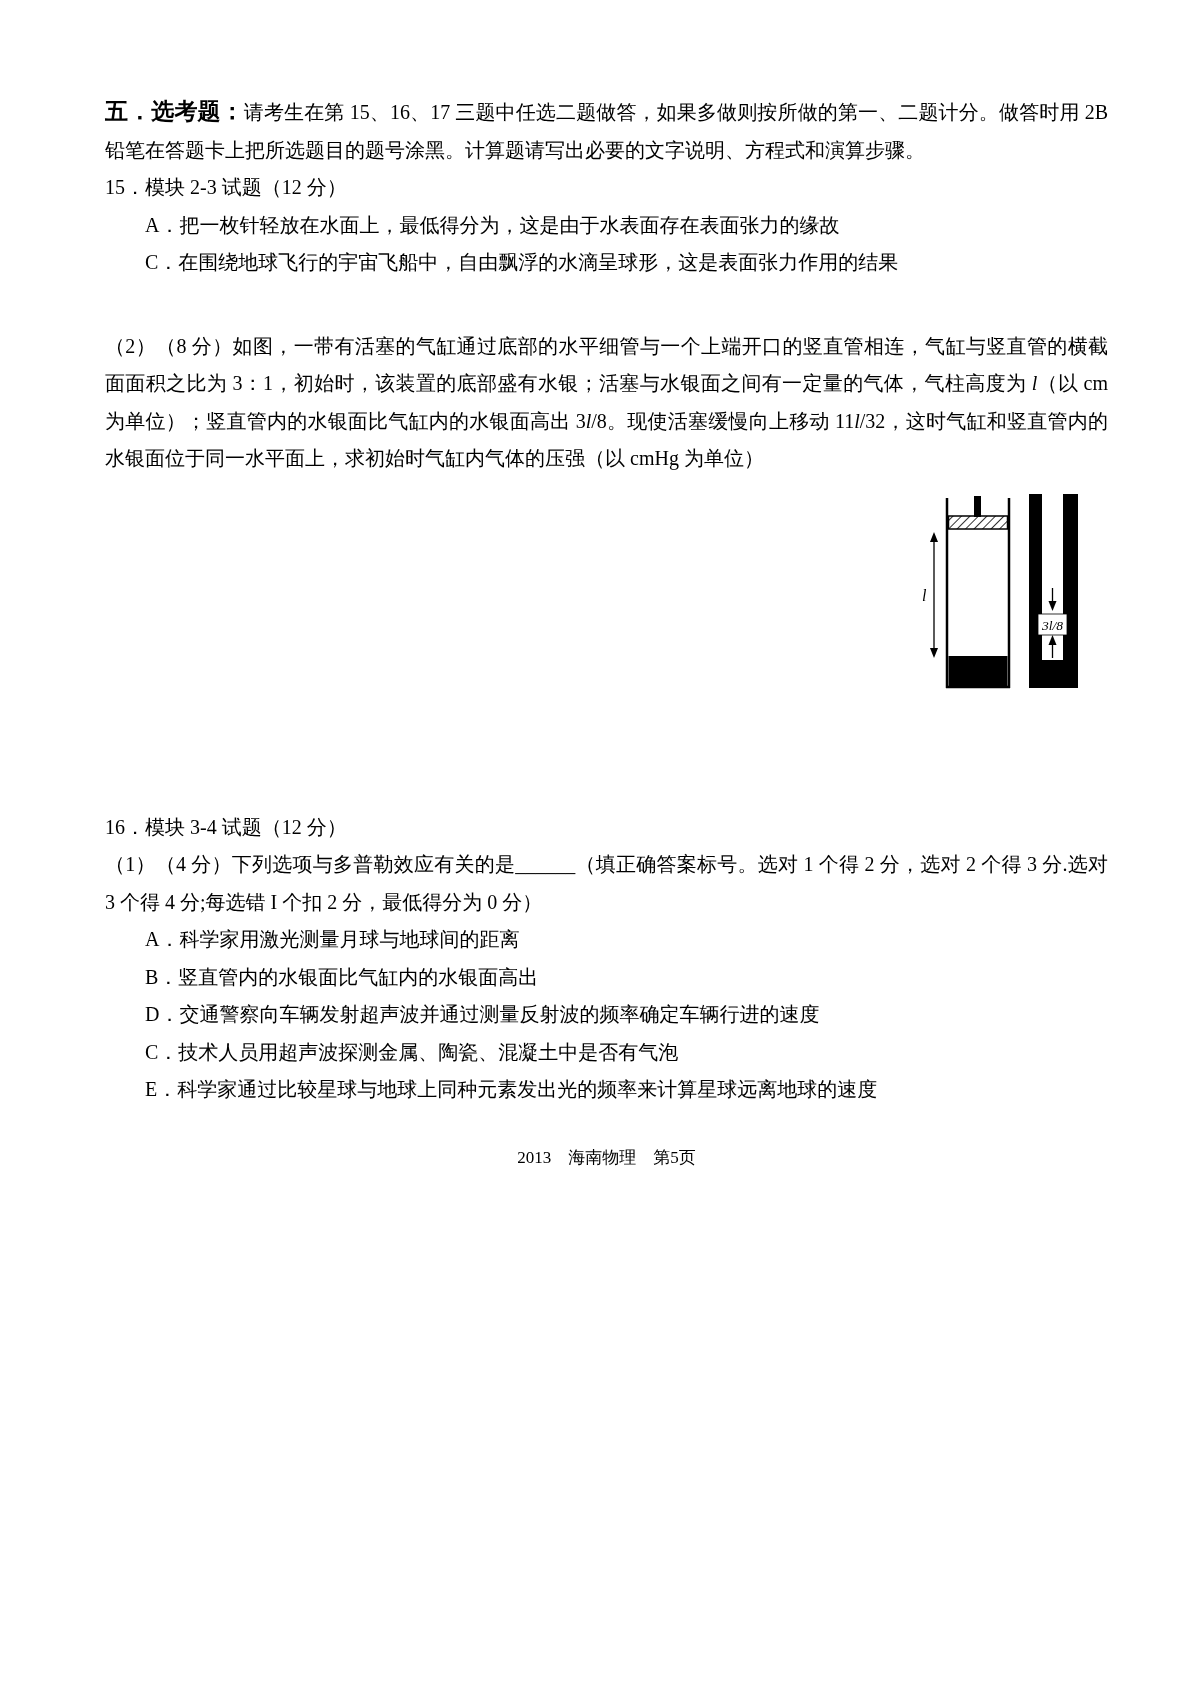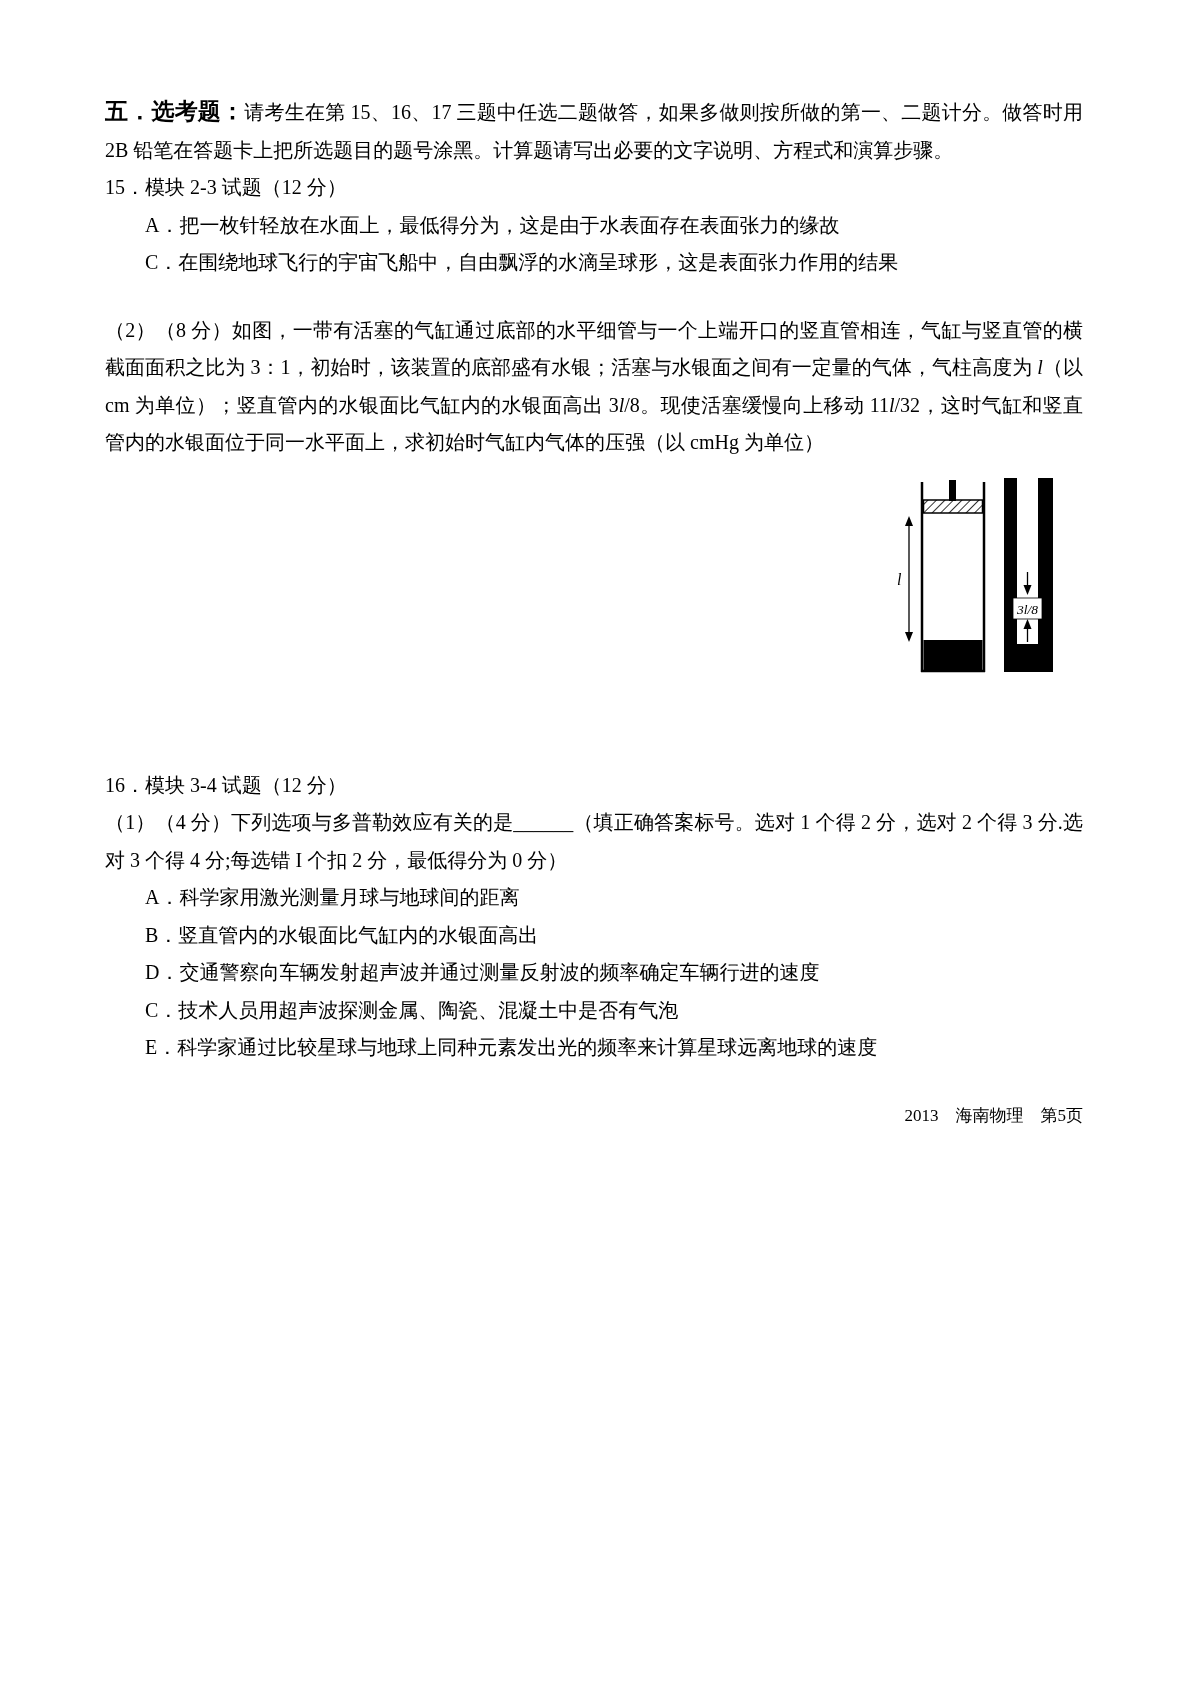--- a/index.html
+++ b/index.html
@@ -6,41 +6,41 @@
   html, body { background: #ffffff; }
   body {
     width: 1200px; height: 1698px;
     font-family: "Liberation Serif", "DejaVu Serif", serif;
     color: #000;
     overflow: hidden;
   }
   .page {
     position: relative;
     width: 1200px; height: 1698px;
-    padding: 93px 117px 0 105px;
+    padding: 93px 92px 0 105px;
     background: #fff;
   }
   p {
     font-size: 20px;
     line-height: 37.5px;
     text-align: justify;
     text-justify: inter-ideograph;
   }
   .sec-title { font-weight: bold; font-size: 23px; }
   .opt { text-indent: 40px; }
-  .gap-top { margin-top: 30px; }
-  .q16-head { margin-top: 86px; }
+  .gap-top { margin-top: 46px; }
+  .q16-head { margin-top: 112px; }
   .fig-wrap {
     width: 175px;
     margin: 14px 16px 0 auto;
   }
   .fig-wrap svg { display: block; }
   .footer {
     margin-top: 36px;
-    text-align: right;
+    text-align: center;
     font-size: 17px;
     line-height: 26px;
   }
   .ital { font-style: italic; }
 </style>
 </head>
 <body>
 
 <div class="page">
 

